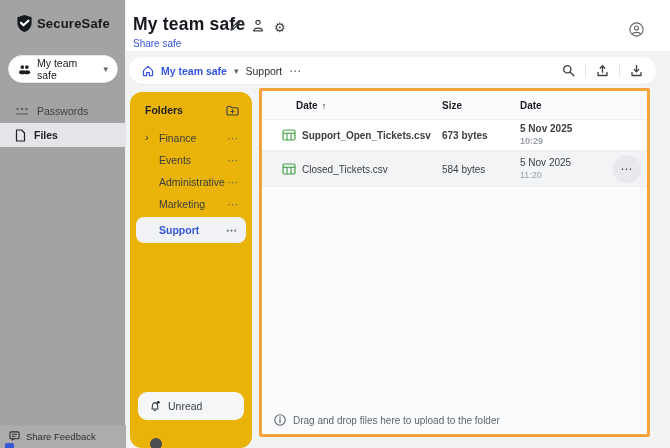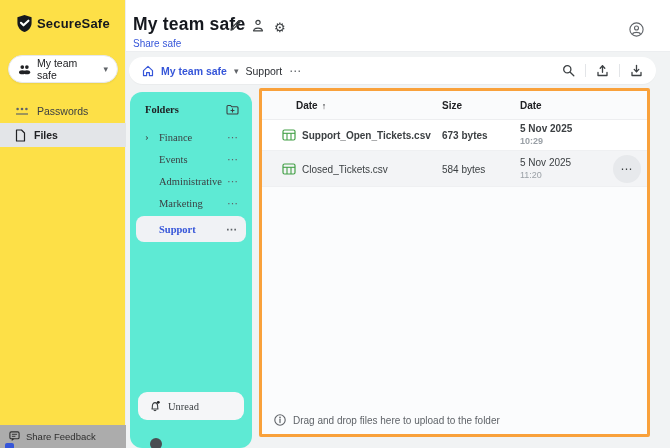--- a/index.html
+++ b/index.html
@@ -6,21 +6,21 @@
   html,body { width:670px; height:448px; }
   body {
     position:relative; overflow:hidden;
     font-family:"Liberation Sans", sans-serif;
     background:#F1F3F4; color:#202124;
   }
   .abs { position:absolute; }
   svg { display:block; }
 
   
-  .sidebar { left:0; top:0; width:126px; height:448px; background:#fde047; border-right:1px solid #ECEEF0; }
+  .sidebar { left:0; top:0; width:126px; height:448px; background:#a3a3a3; border-right:1px solid #ECEEF0; }
   .logo-row { left:16px; top:14px; display:flex; align-items:center; gap:4px; }
   .logo-text { font-size:13px; font-weight:bold; letter-spacing:.2px; color:#15181E; }
   .safe-select {
     left:8px; top:55px; width:110px; height:28px; background:#fff;
     border:1px solid #E6E8EB; border-radius:14px; box-shadow:0 1px 2px rgba(0,0,0,.06);
     display:flex; align-items:center; gap:6px; padding:0 9px; cursor:pointer;
   }
   .safe-select .lbl { font-size:10.5px; flex:1; color:#202124; }
   .caret { font-size:9px; color:#5F6368; }
   .nav-item { left:0; width:126px; height:24px; display:flex; align-items:center; gap:8px; padding-left:15px; font-size:10.5px; color:#3C4043; cursor:pointer; }
@@ -47,21 +47,21 @@
   }
   .crumbs { display:flex; align-items:center; gap:7px; flex:1; }
   .crumb-root { font-size:10.5px; font-weight:bold; color:#3656D9; cursor:pointer; }
   .crumb-cur { font-size:10.5px; color:#2B2E33; cursor:pointer; }
   .more-dots { font-size:12px; color:#5F6368; letter-spacing:1px; cursor:pointer; line-height:10px; }
   .tool-icons { display:flex; align-items:center; gap:10px; }
   .vdiv { width:1px; height:13px; background:#E3E5E8; }
   .tool-btn { cursor:pointer; }
 
   
-  .folders-panel { left:130px; top:92px; width:122px; height:356px; background:#5eead4; border-radius:12px;font-family:Liberation Serif, serif; }
+  .folders-panel { left:130px; top:92px; width:122px; height:356px; background:#eab308; border-radius:12px; }
   .folders-head { display:flex; align-items:center; justify-content:space-between; padding:12px 13px 11px 15px; }
   .folders-title { font-size:10.5px; font-weight:bold; color:#202124; }
   .folder-item { position:relative; height:22px; display:flex; align-items:center; font-size:10.5px; color:#3C4043; padding-left:29px; cursor:pointer; }
   .folder-item .chev { position:absolute; left:15px; top:4px; font-size:11px; color:#3C4043; }
   .folder-item .dots { position:absolute; right:13px; font-size:11px; color:#5F6368; letter-spacing:1px; cursor:pointer; }
   .folder-item.sel { height:26px; margin:2px 6px; padding-left:23px; background:#F0F2F5; border-radius:8px; font-weight:bold; color:#3656D9; }
   .folder-item.sel .dots { right:8px; }
   .unread-pill {
     left:8px; top:300px; width:106px; height:28px; background:#F5F6F8; border-radius:9px;
     display:flex; align-items:center; gap:7px; padding-left:11px; font-size:10.5px; color:#3C4043; cursor:pointer;

